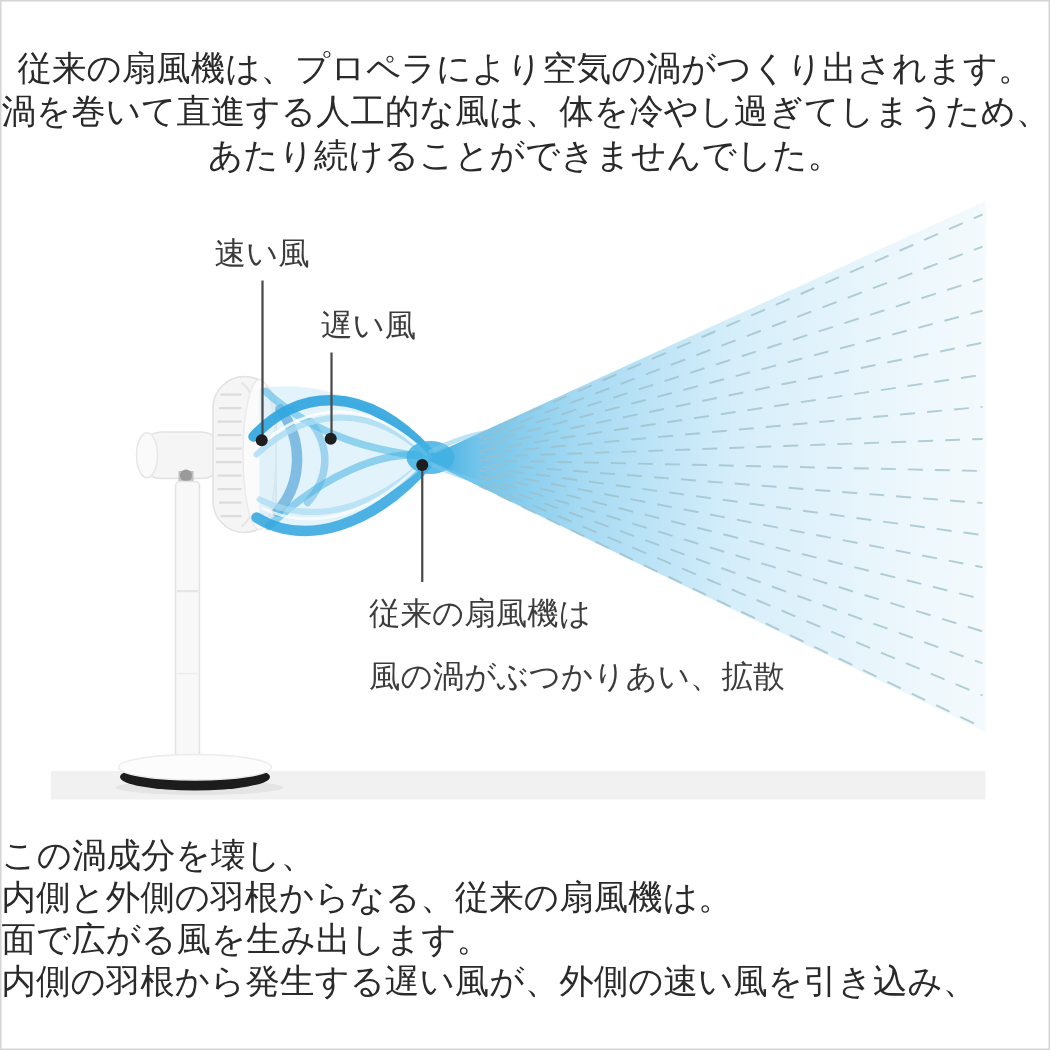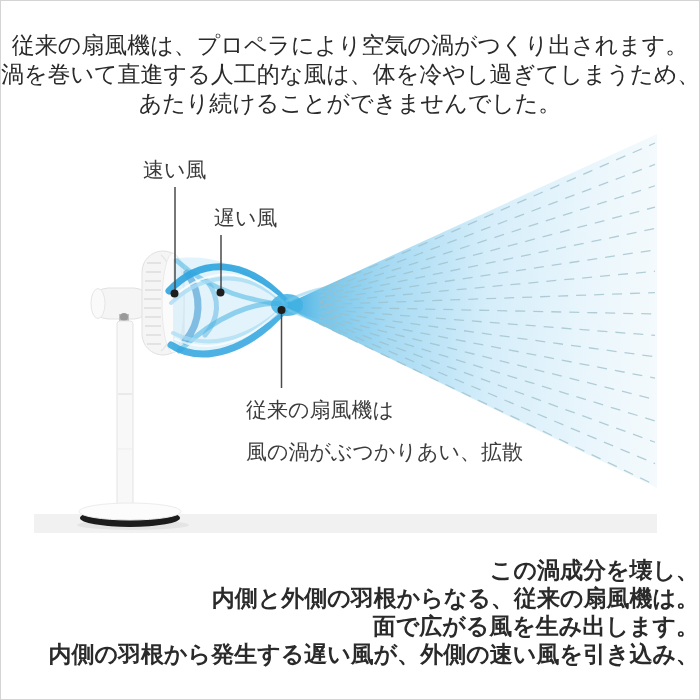--- a/index.html
+++ b/index.html
@@ -16,25 +16,24 @@
   .diagram-svg{position:absolute;left:0;top:0;width:698px;height:698px;}
   .header-block{
     position:absolute;top:30px;left:0;right:0;
     text-align:center;
     font-size:23px;line-height:29px;
     color:var(--text,#2a2a2a);
     white-space:nowrap;
   }
   .footer-block{
     position:absolute;top:555px;left:0;right:0;
-    text-align:right;
+    text-align:left;
     font-size:23px;line-height:28px;
     color:var(--text,#2a2a2a);
     white-space:nowrap;
-    font-weight:bold;
   }
   .lbl{
     position:absolute;
     font-size:21px;line-height:24px;
     color:var(--label,#3c3c3c);
     white-space:nowrap;
   }
   .lbl-fast{left:142px;top:157px;}
   .lbl-slow{left:189px;top:205px;margin-left:24px;}
   .lbl-ann1{left:245px;top:397px;}

